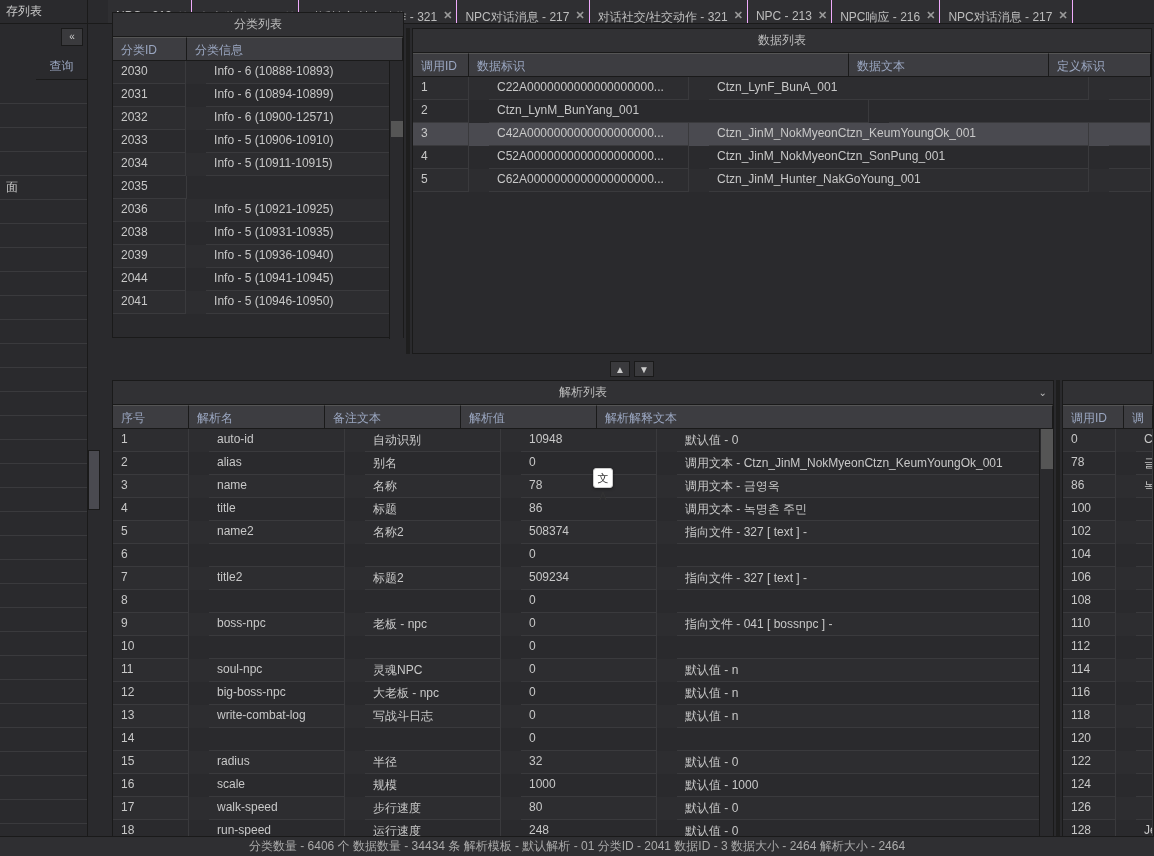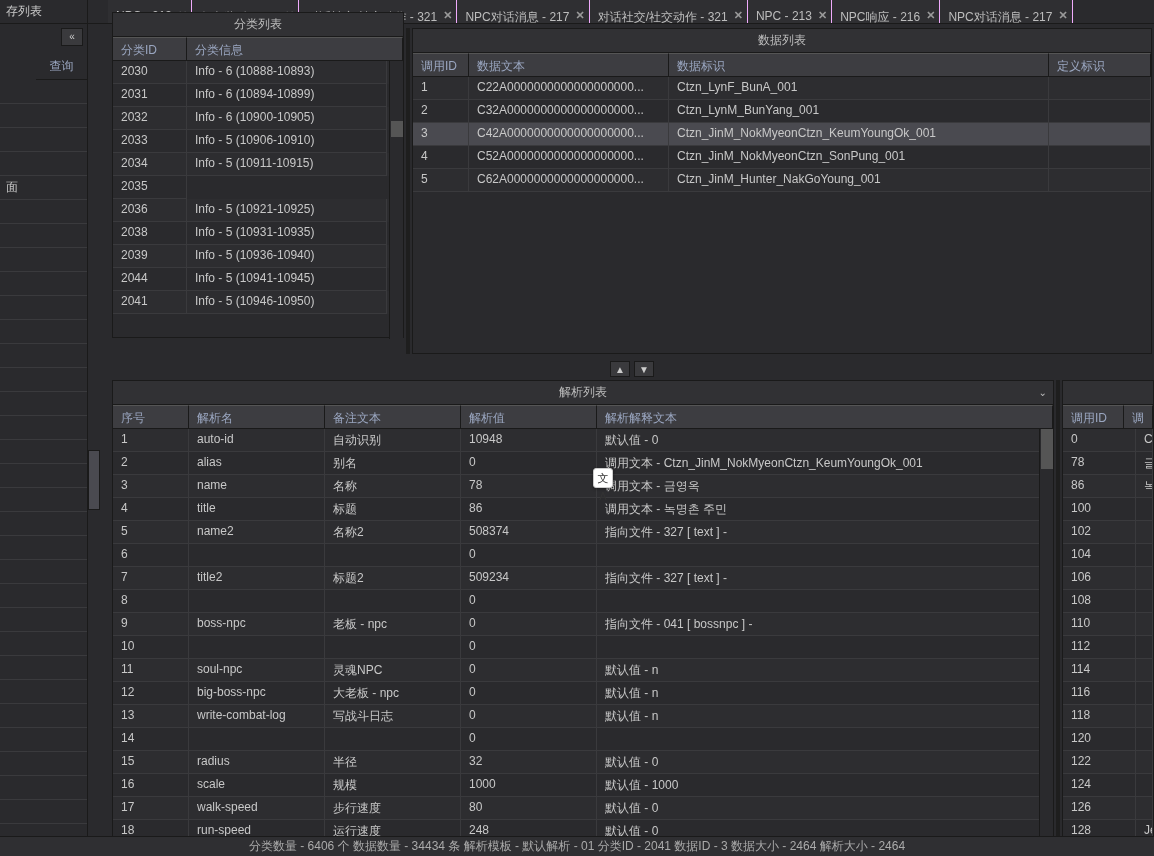--- a/index.html
+++ b/index.html
@@ -106,20 +106,21 @@
   padding: 4px 8px;
   color: #9aa6c0;
   border-right: 1px solid #1a1a1a;
   border-bottom: 1px solid #1a1a1a;
   border-top: 1px solid #555;
 }
 .grid-row {
   display: flex;
   height: 23px;
   background: #2d2d30;
+  gap: 20px;
 }
 .grid-row:nth-child(even) { background: #2a2a2d; }
 .grid-row.sel { background: #4a4a50; }
 .grid-row .cell {
   padding: 3px 8px;
   border-right: 1px solid #3a3a3d;
   border-bottom: 1px solid #3a3a3d;
   white-space: nowrap;
   overflow: hidden;
   text-overflow: ellipsis;
@@ -350,21 +351,21 @@
     <div class="grid-row">
         <div class="cell" style="width:74px">2030</div>
         <div class="cell" style="width:200px">Info - 6 (10888-10893)</div>
       </div>
       <div class="grid-row">
         <div class="cell" style="width:74px">2031</div>
         <div class="cell" style="width:200px">Info - 6 (10894-10899)</div>
       </div>
       <div class="grid-row">
         <div class="cell" style="width:74px">2032</div>
-        <div class="cell" style="width:200px">Info - 6 (10900-10905)</div>
+        <div class="cell" style="width:200px">Info - 6 (10900-12571)</div>
       </div>
       <div class="grid-row">
         <div class="cell" style="width:74px">2033</div>
         <div class="cell" style="width:200px">Info - 5 (10906-10910)</div>
       </div>
       <div class="grid-row">
         <div class="cell" style="width:74px">2034</div>
         <div class="cell" style="width:200px">Info - 5 (10911-10915)</div>
       </div>
       <div class="grid-row">
@@ -397,34 +398,33 @@
 </div>
 
 <div class="vsplit"></div>
 
 <div class="data-panel">
   <div class="panel-header">
     <span>数据列表</span>
   </div>
   <div class="grid-header">
     <div class="col" style="width:56px"><span>调用ID</span></div>
+    <div class="col" style="width:380px"><span>数据标识</span></div>
     <div class="col" style="width:200px"><span>数据文本</span></div>
-    <div class="col" style="width:380px"><span>数据标识</span></div>
     <div class="col" style="flex:1"><span>定义标识</span></div>
   </div>
   <div class="grid-body" id="data-body">
       <div class="grid-row">
         <div class="cell" style="width:56px">1</div>
         <div class="cell" style="width:200px">C22A0000000000000000000...</div>
         <div class="cell" style="width:380px">Ctzn_LynF_BunA_001</div>
         <div class="cell" style="flex:1"></div>
       </div>
       <div class="grid-row">
         <div class="cell" style="width:56px">2</div>
-        <div class="cell" style="width:200px">C32A0000000000000000000...</div>
         <div class="cell" style="width:380px">Ctzn_LynM_BunYang_001</div>
         <div class="cell" style="flex:1"></div>
       </div>
       <div class="grid-row sel">
         <div class="cell" style="width:56px">3</div>
         <div class="cell" style="width:200px">C42A0000000000000000000...</div>
         <div class="cell" style="width:380px">Ctzn_JinM_NokMyeonCtzn_KeumYoungOk_001</div>
         <div class="cell" style="flex:1"></div>
       </div>
       <div class="grid-row">

